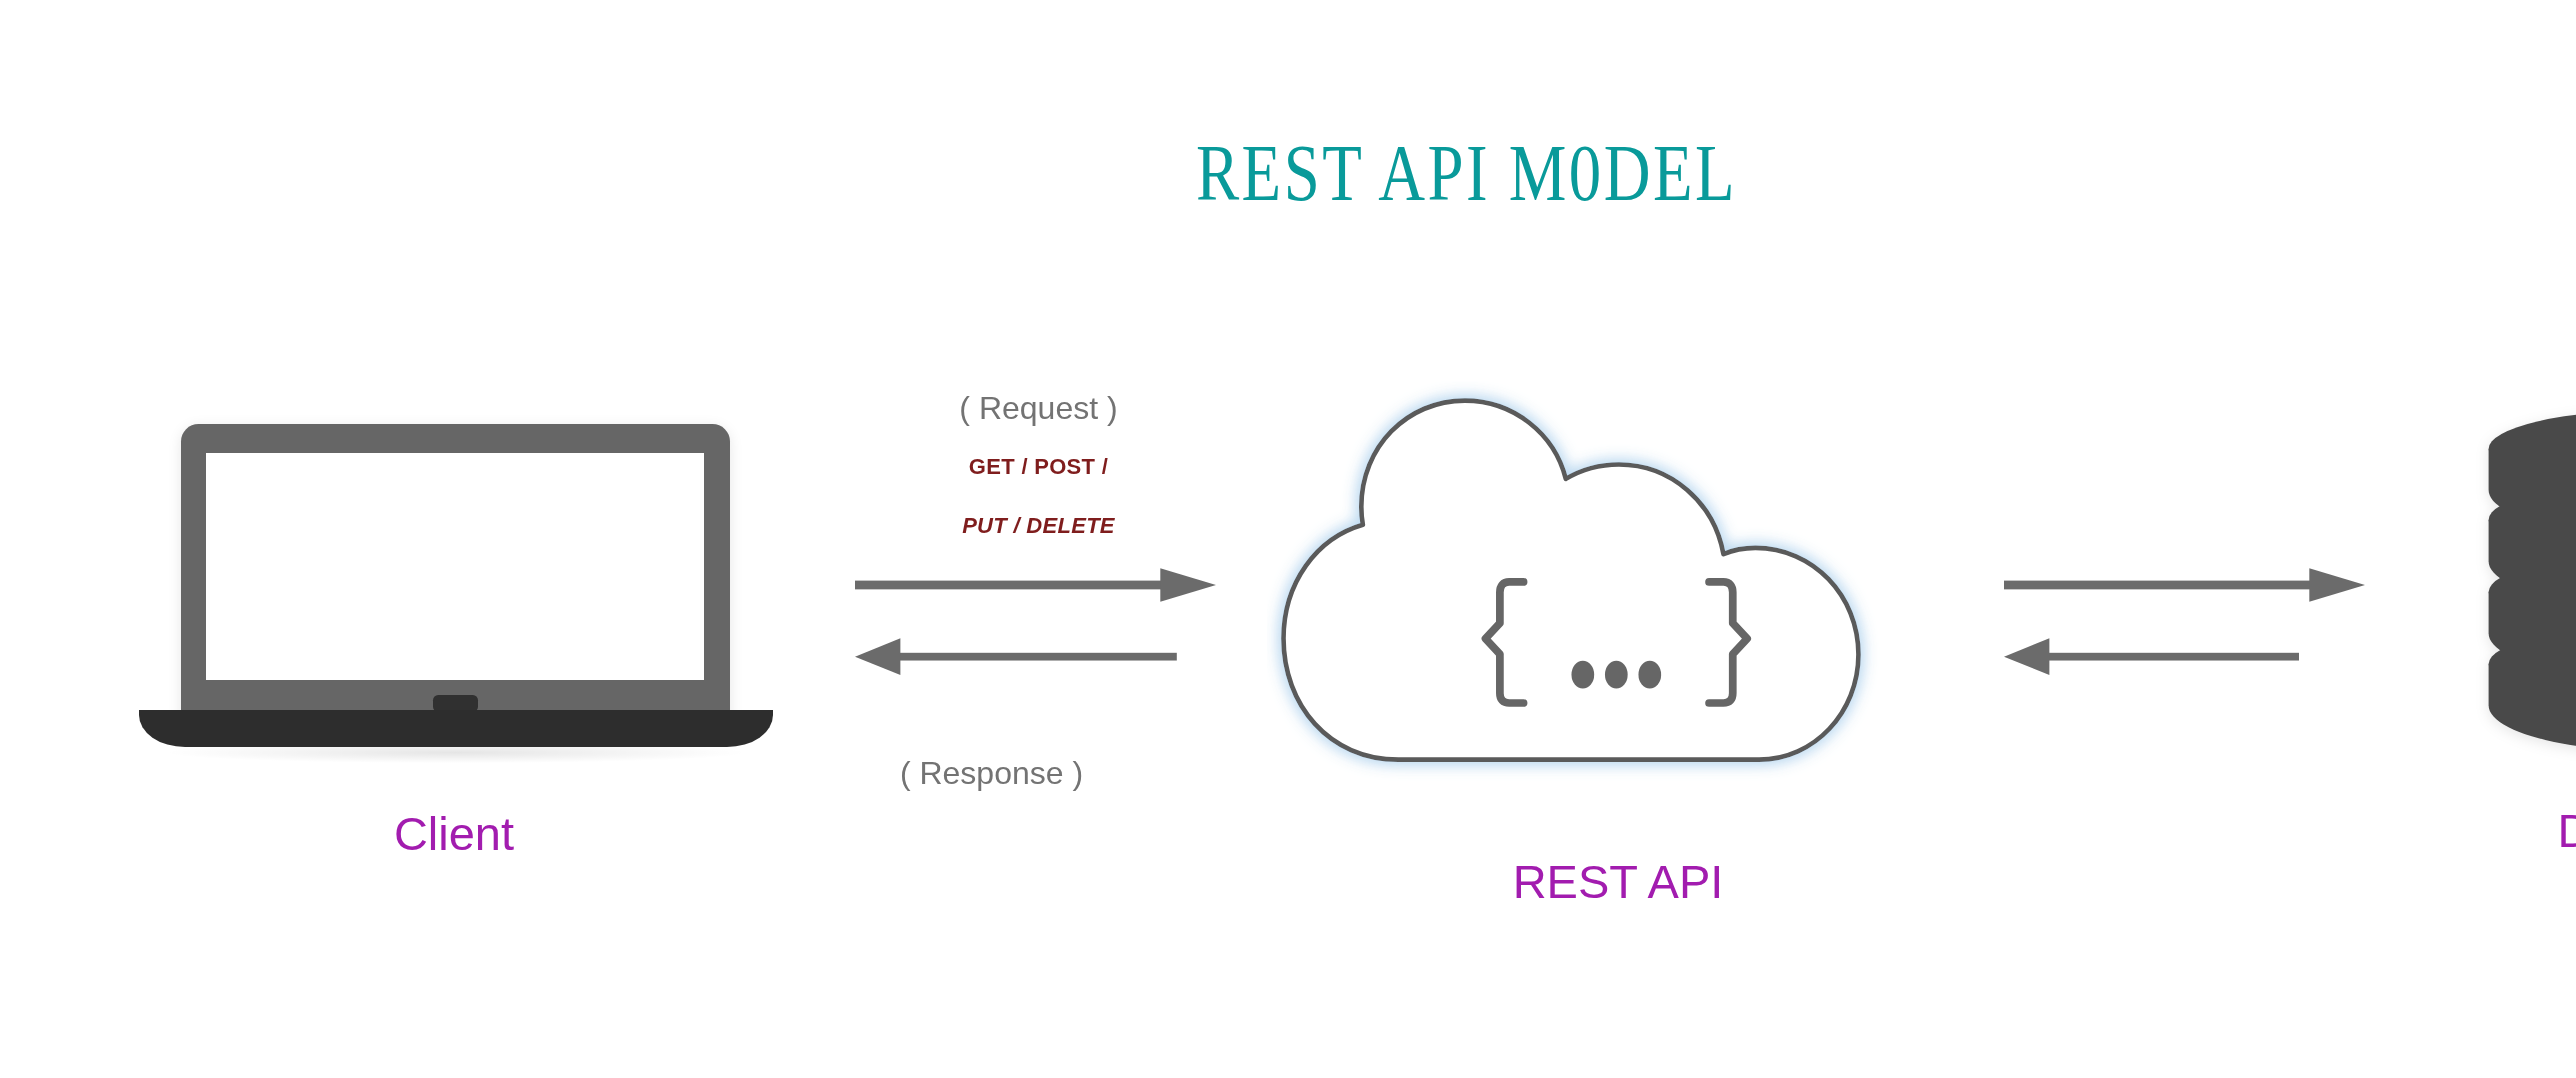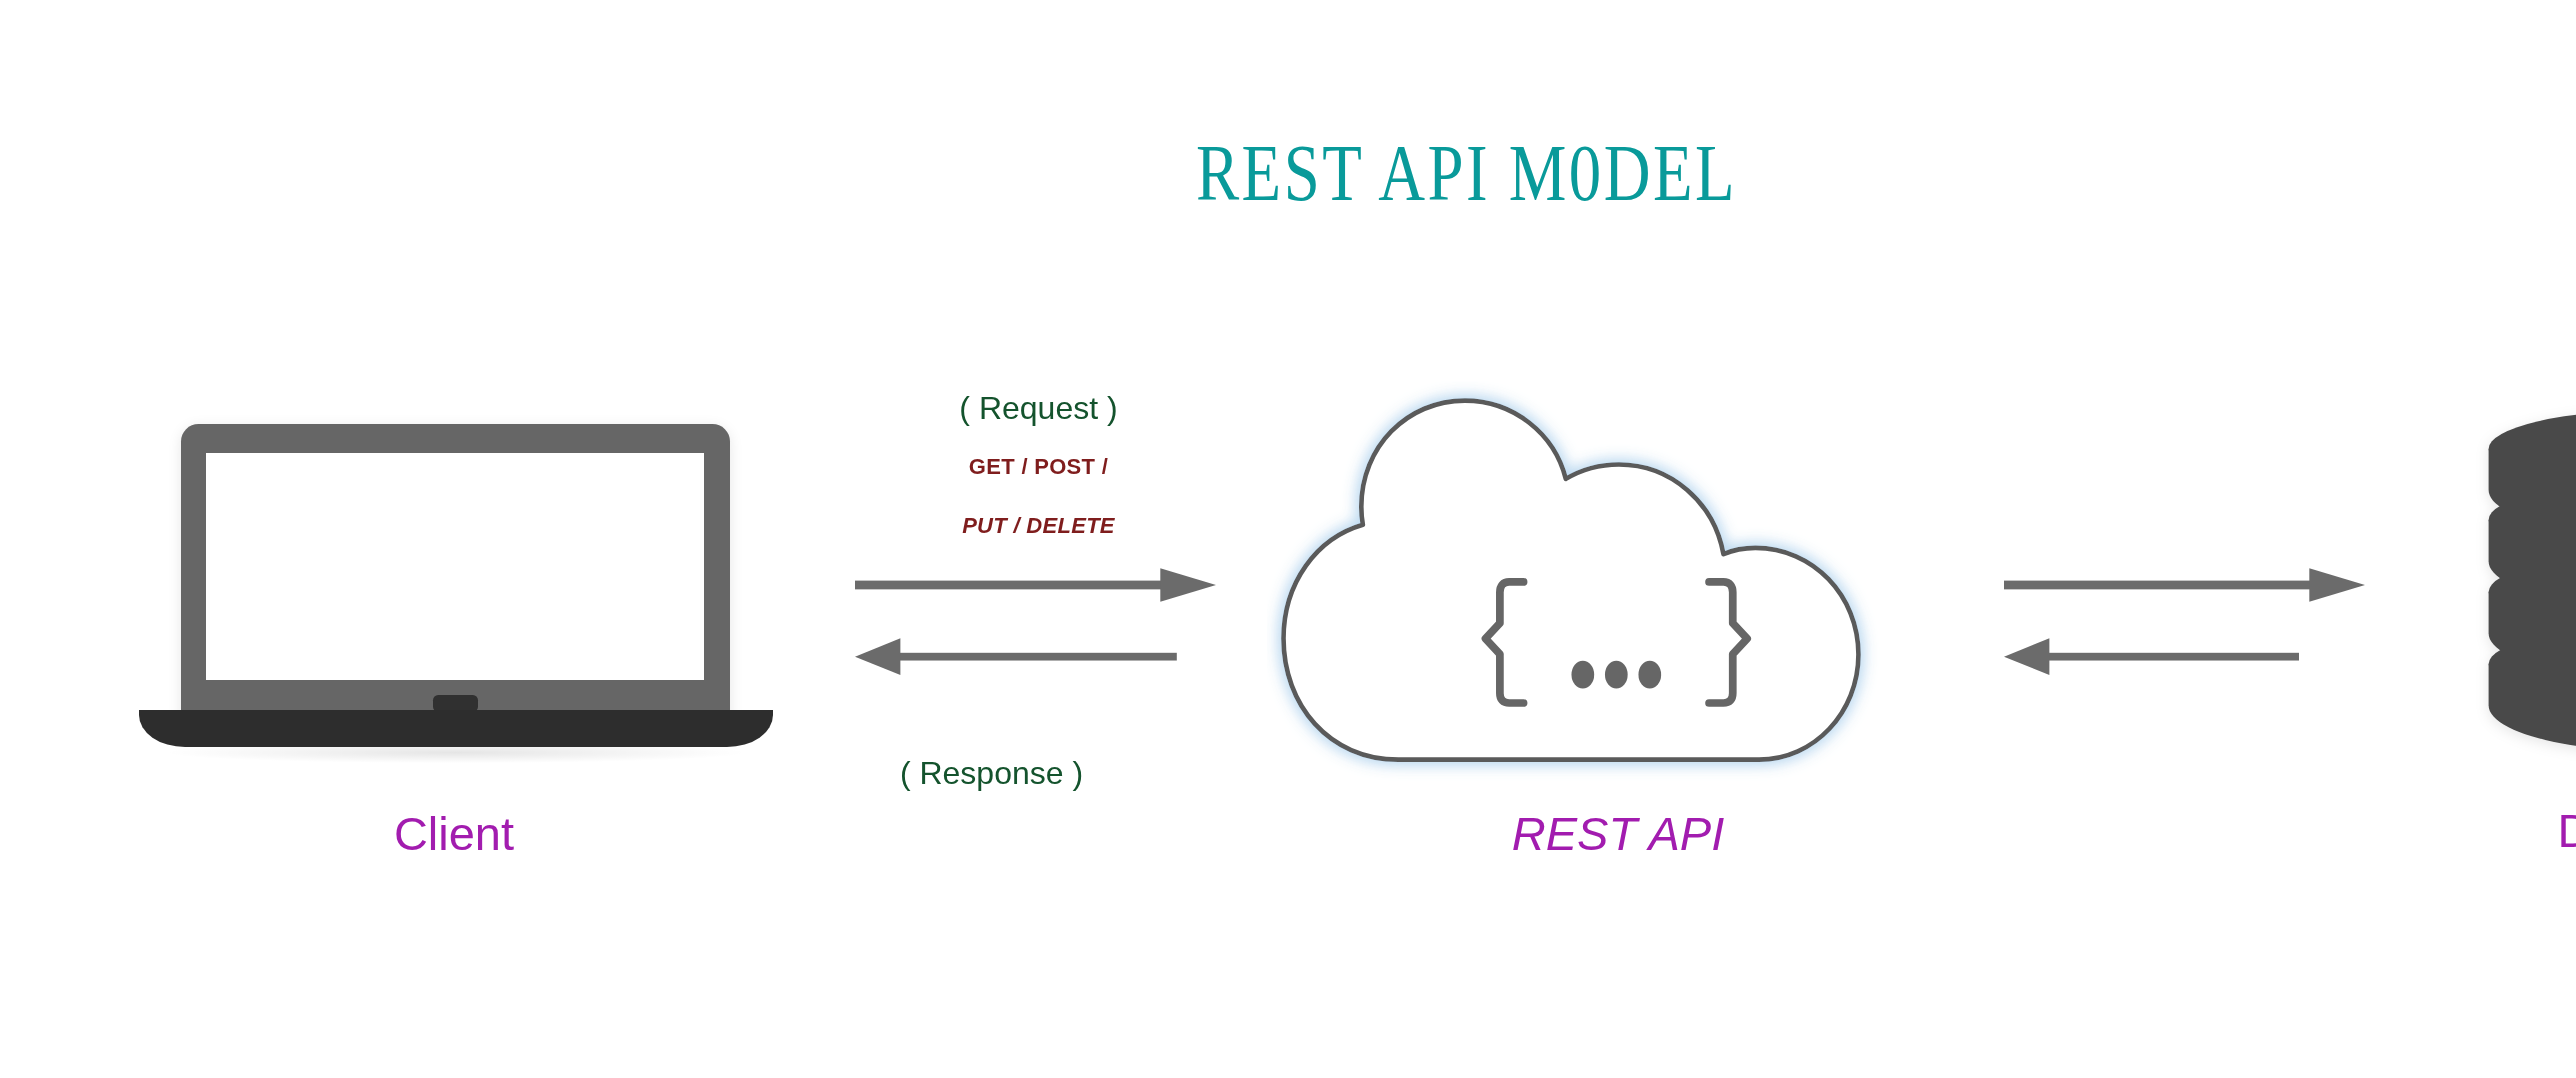--- a/index.html
+++ b/index.html
@@ -44,21 +44,21 @@
   
   .node-label {
     position: absolute;
     color: #a21caf;
     font-size: 47px;
     line-height: 1;
     text-align: center;
     white-space: nowrap;
   }
   #label-client   { left: 155px;  top: 810px; width: 598px; }
-  #label-restapi  { left: 1278px; top: 810px; width: 680px; font-style: italic; }
+  #label-restapi  { left: 1278px; top: 858px; width: 680px; }
   #label-database { left: 2421px; top: 807px; width: 474px;  }
 
   
   #laptop {
     position: absolute;
     left: 139px;
     top: 412px;
     width: 634px;
     height: 350px;
   }
@@ -135,21 +135,21 @@
   .arrow-group svg { display: block; width: 100%; height: 100%; }
 
   
   .flow-text {
     position: absolute;
     text-align: center;
     white-space: nowrap;
     line-height: 1;
   }
   .paren-text {
-    color: #14532d;
+    color: #737373;
     font-size: 32px;
     font-weight: 400;
   }
   .verb-text {
     color: #7f1d1d;
     font-size: 22px;
     font-weight: 700;
     letter-spacing: 0.3px;
   }
   #txt-request     { left: 835px; top: 392px;  width: 407px; }

